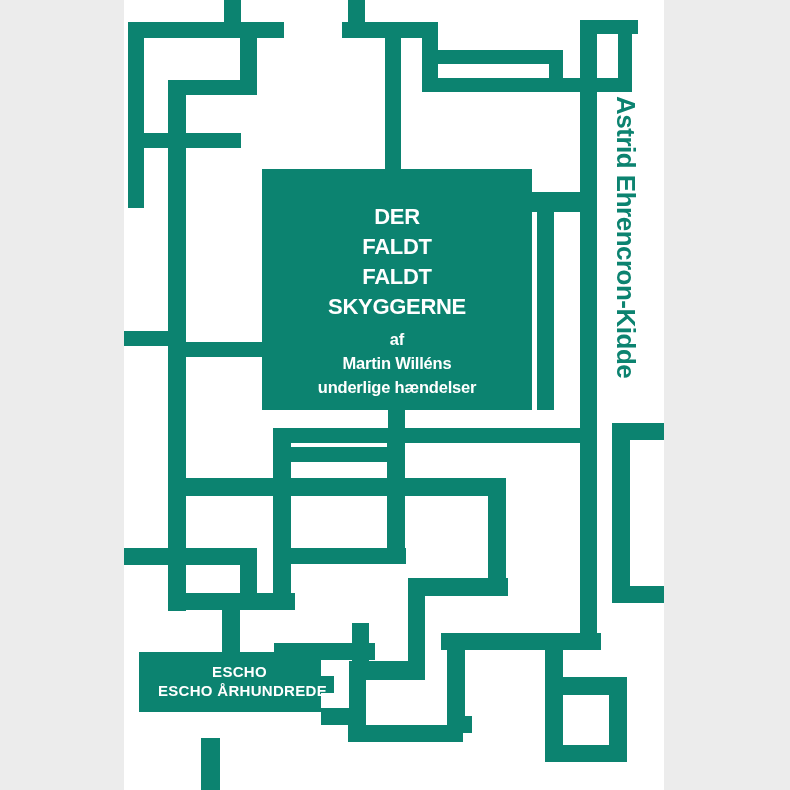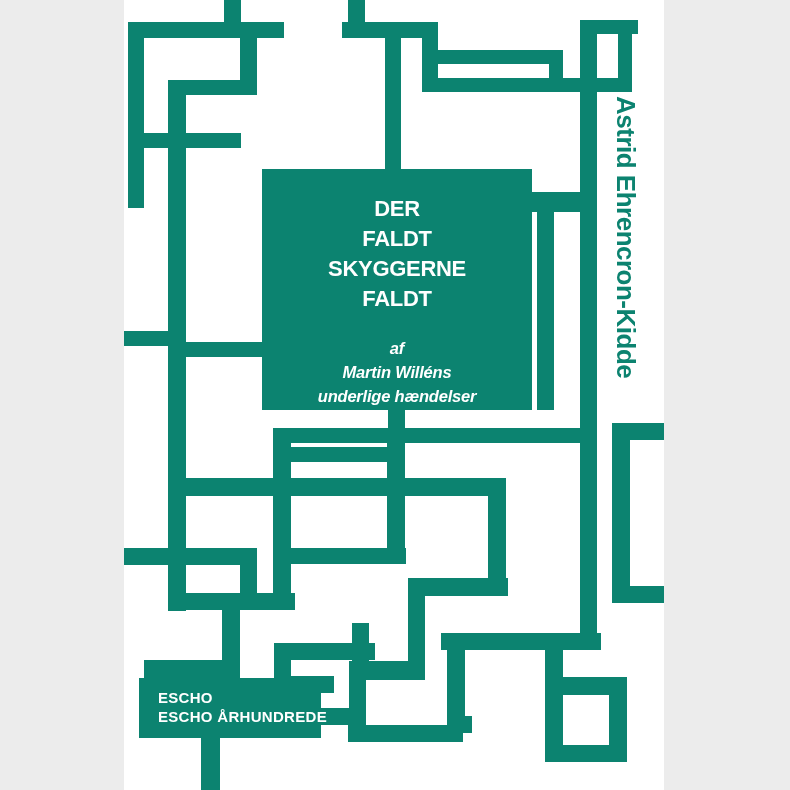--- a/index.html
+++ b/index.html
@@ -26,58 +26,58 @@
     width:790px;height:790px;
     display:block;
   }
   .title-box{
     position:absolute;
     left:262px;top:169px;
     width:270px;height:241px;
     background:var(--accent);
     text-align:center;
     box-sizing:border-box;
-    padding-top:25px;
+    padding-top:33px;
   }
   .title-lines{
     color:#fff;
     font-weight:bold;
     font-size:22px;
     line-height:30px;
     letter-spacing:-0.3px;
   }
   .subtitle-lines{
-    margin-top:22px;
+    margin-top:5px;
     color:#fff;
     font-weight:bold;
     font-size:16.5px;
     line-height:24px;
     letter-spacing:-0.2px;
-    font-style:italic;
   }
   .author{
     position:absolute;
     left:648px;top:96px;
     width:312px;height:45px;
     transform:rotate(90deg);
     transform-origin:0 0;
     color:var(--accent);
     font-weight:bold;
     font-size:26px;
     line-height:45px;
     letter-spacing:-0.5px;
     white-space:nowrap;
   }
   .publisher-box{
     position:absolute;
-    left:139px;top:678px;
+    left:139px;top:652px;
     width:182px;height:60px;
     background:var(--accent);
     box-sizing:border-box;
     padding:11px 0 0 19px;
+    text-align:center;
   }
   .publisher-line{
     color:#fff;
     font-weight:bold;
     font-size:15px;
     line-height:18.5px;
     letter-spacing:0.3px;
     white-space:nowrap;
   }
 </style>
@@ -143,22 +143,22 @@
       <rect x="545" y="677" width="82" height="18" fill="#0C8370"></rect>
       <rect x="612" y="423" width="52" height="17" fill="#0C8370"></rect>
       <rect x="612" y="423" width="18" height="180" fill="#0C8370"></rect>
       <rect x="612" y="586" width="52" height="17" fill="#0C8370"></rect>
     </svg>
 
   <div class="title-box">
     <div class="title-lines">
       <div>DER</div>
       <div>FALDT</div>
+      <div>FALDT</div>
       <div>SKYGGERNE</div>
-      <div>FALDT</div>
     </div>
     <div class="subtitle-lines">
       <div>af</div>
       <div>Martin Willéns</div>
       <div>underlige hændelser</div>
     </div>
   </div>
 
   <div class="author">Astrid Ehrencron-Kidde</div>
 

